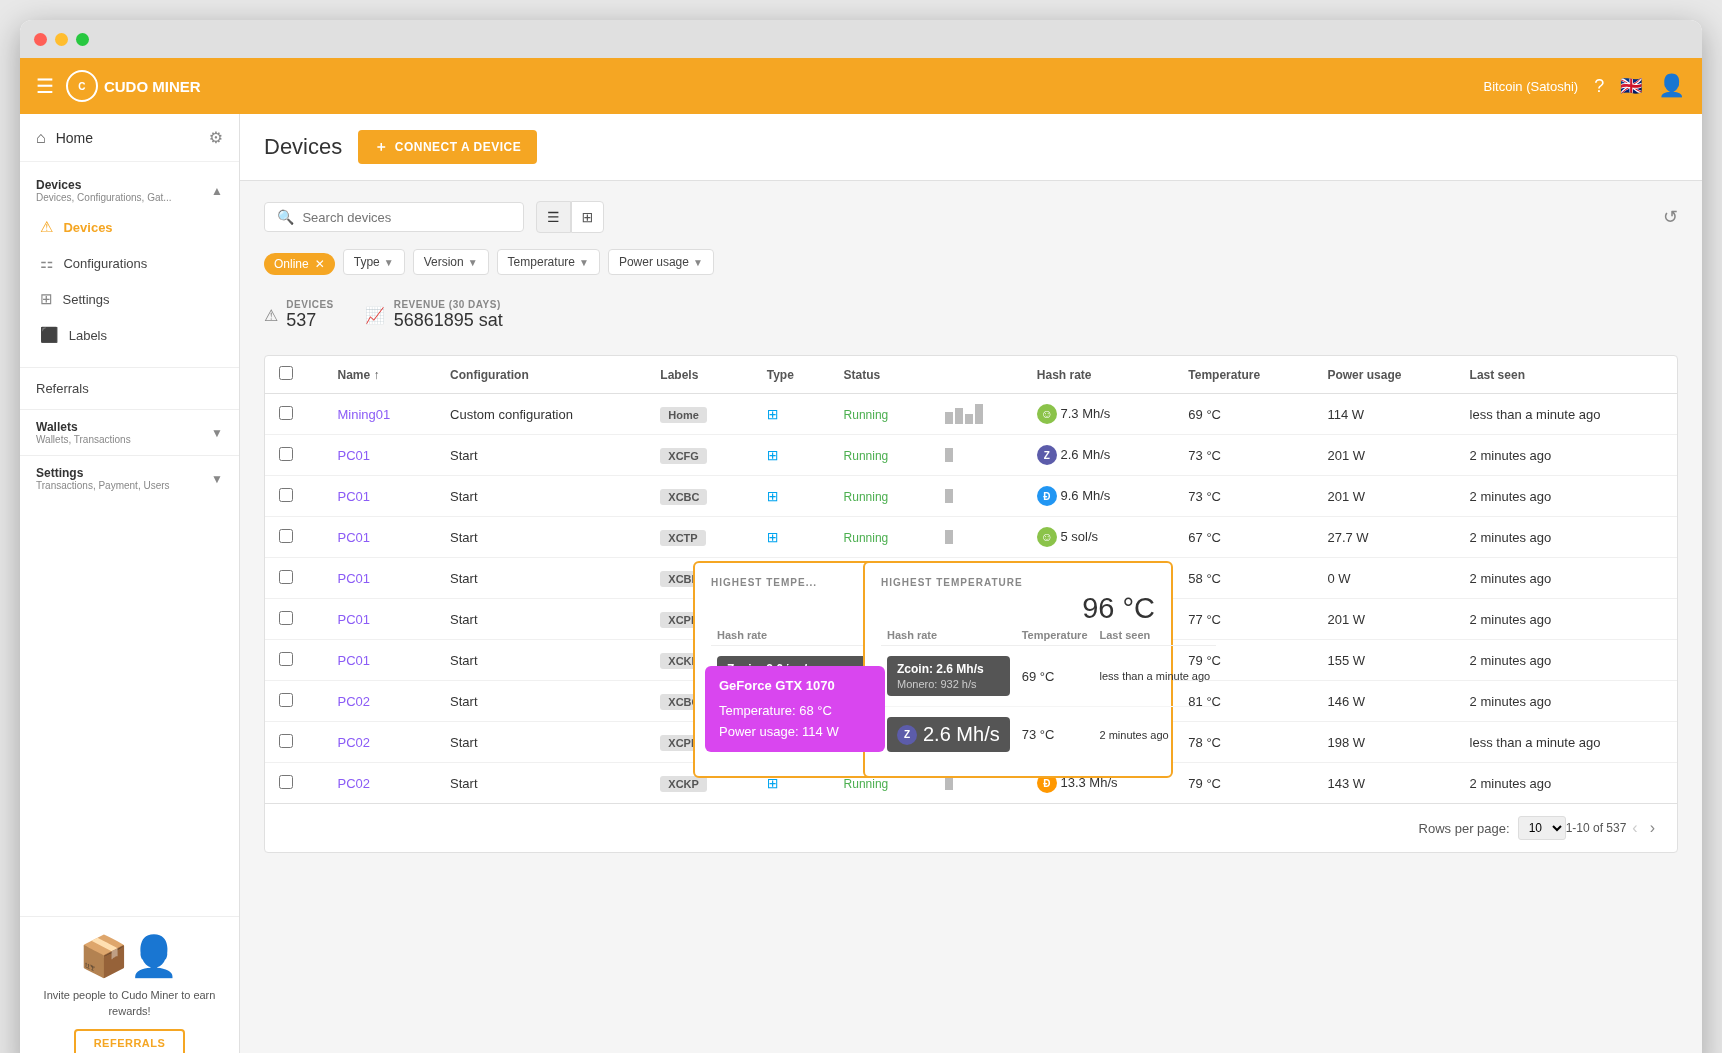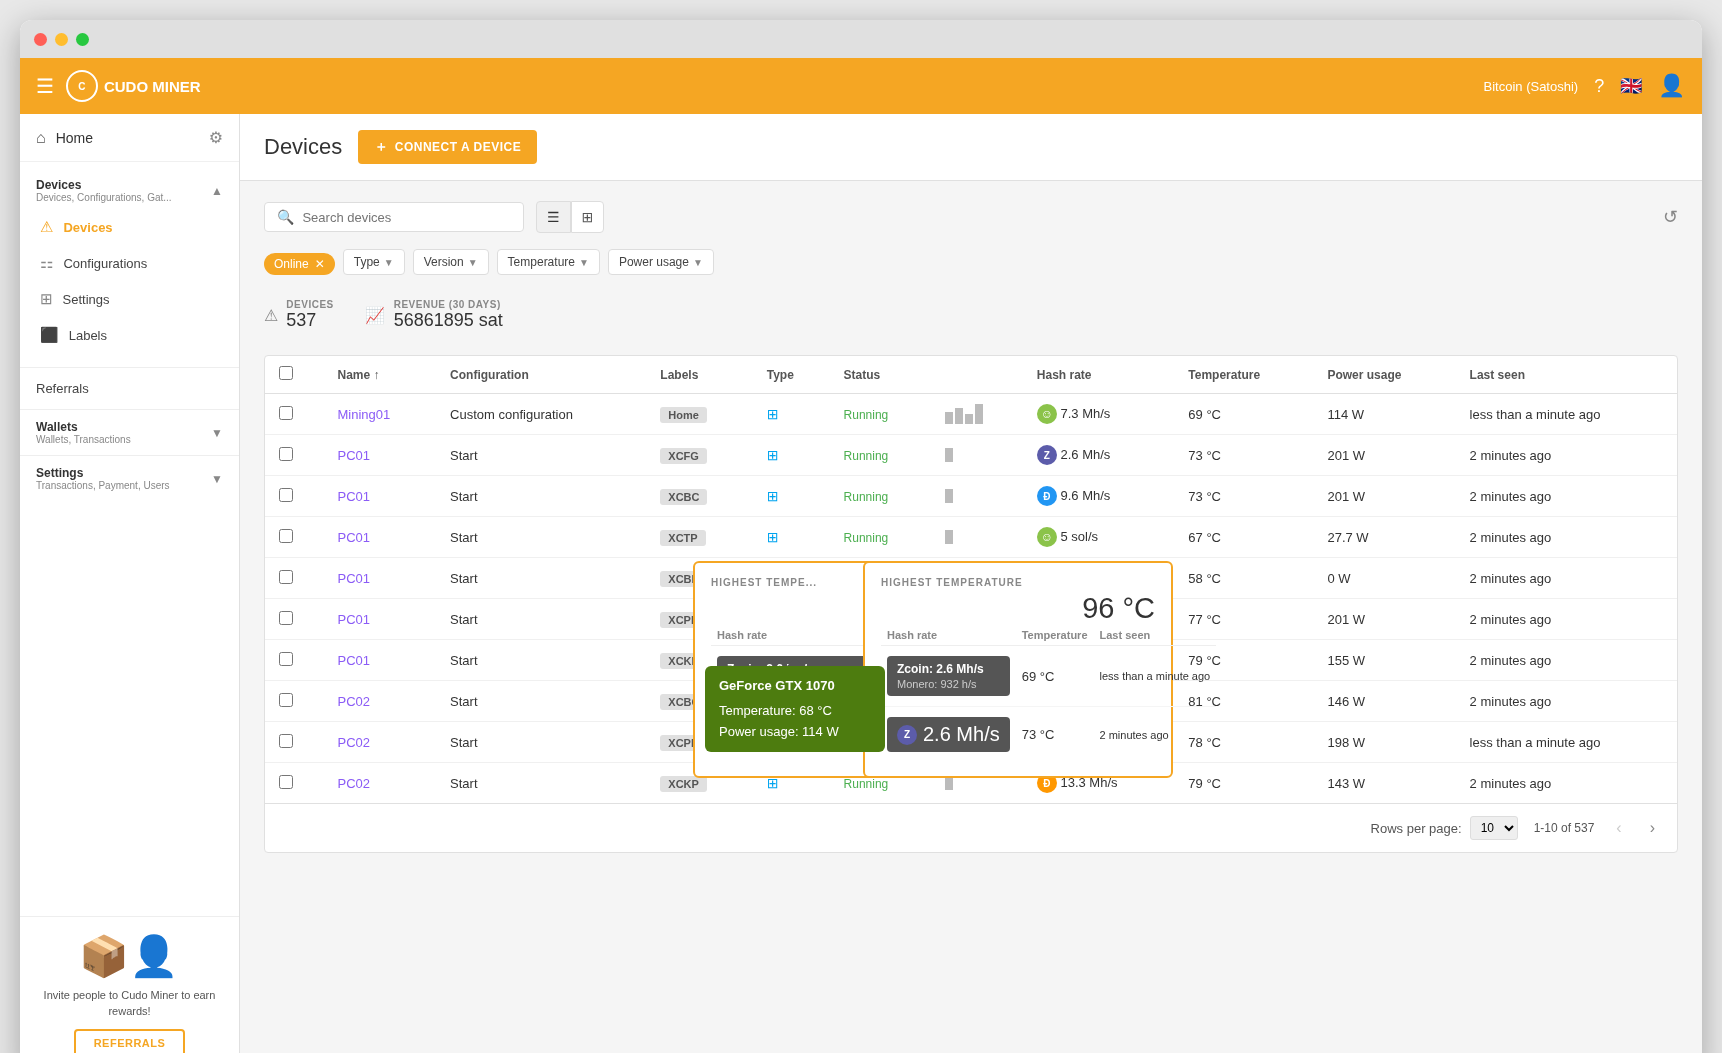--- a/index.html
+++ b/index.html
@@ -103,31 +103,31 @@
     tr:last-child td { border-bottom: none; }
     .checkbox { width: 14px; height: 14px; cursor: pointer; }
     .status-badge { font-size: 12px; font-weight: 500; }
     .status-running { color: #4caf50; }
     .label-badge { background: #e0e0e0; color: #555; padding: 2px 8px; border-radius: 3px; font-size: 11px; font-weight: 600; }
     .windows-icon { font-size: 14px; color: #00a4ef; }
     .mini-bars { display: flex; gap: 2px; align-items: flex-end; }
     .mini-bar { width: 8px; background: #bbb; }
 
     
-    .table-footer { display: flex; align-items: center; justify-content: flex-end; gap: 16px; padding: 12px 16px; border-top: 1px solid #e0e0e0; font-size: 13px; color: #555; }
+    .table-footer { display: flex; align-items: center; justify-content: flex-end; gap: 0; padding: 12px 16px; border-top: 1px solid #e0e0e0; font-size: 13px; color: #555; }
     .rows-per-page { display: flex; align-items: center; gap: 8px; }
     .rows-select { border: 1px solid #ddd; border-radius: 3px; padding: 3px 6px; font-size: 12px; cursor: pointer; }
     .pagination-info { font-size: 12px; color: #555; }
     .pagination-btn { background: none; border: none; color: #888; font-size: 16px; cursor: pointer; padding: 2px 6px; }
     .pagination-btn:disabled { color: #ccc; }
 
     
     .tooltip-popup {
       position: absolute;
-      background: #4d7c0f;
+      background: #d946ef;
       color: white;
       border-radius: 6px;
       padding: 10px 14px;
       font-size: 13px;
       z-index: 100;
       line-height: 1.6;
       min-width: 180px;
       top: 310px;
       left: 440px;
     }

